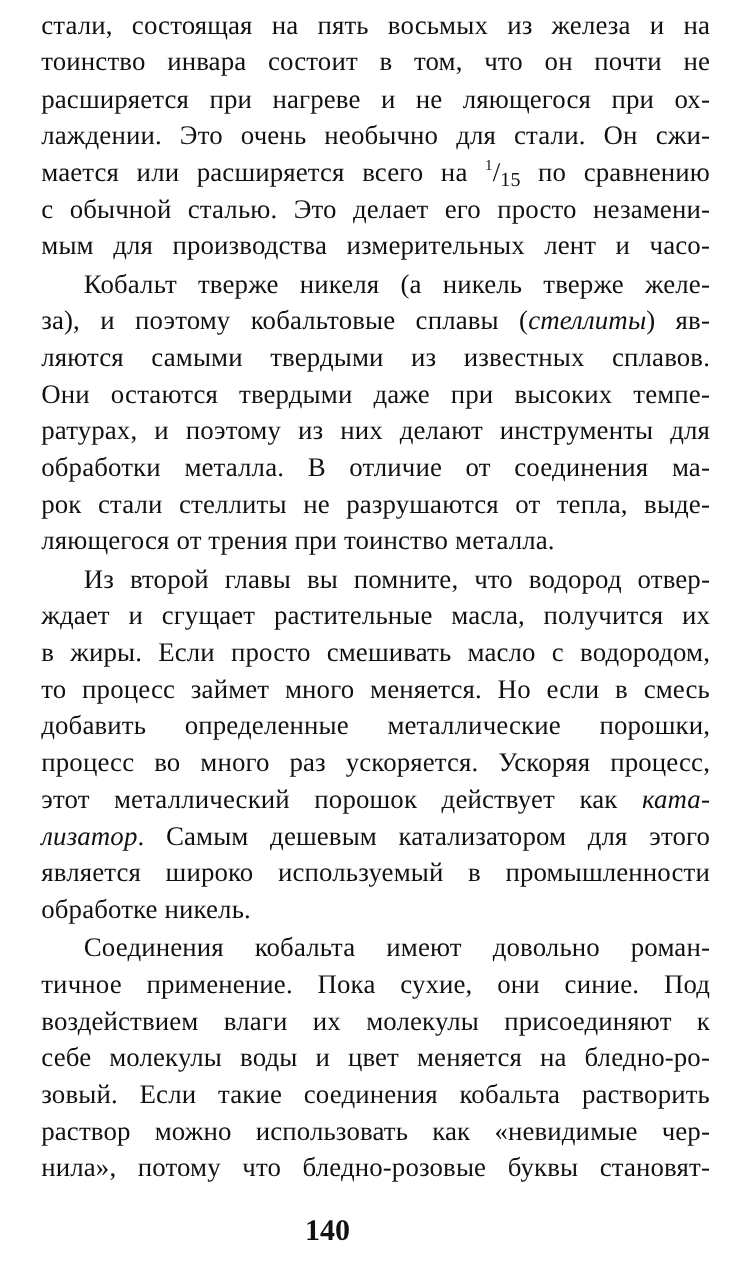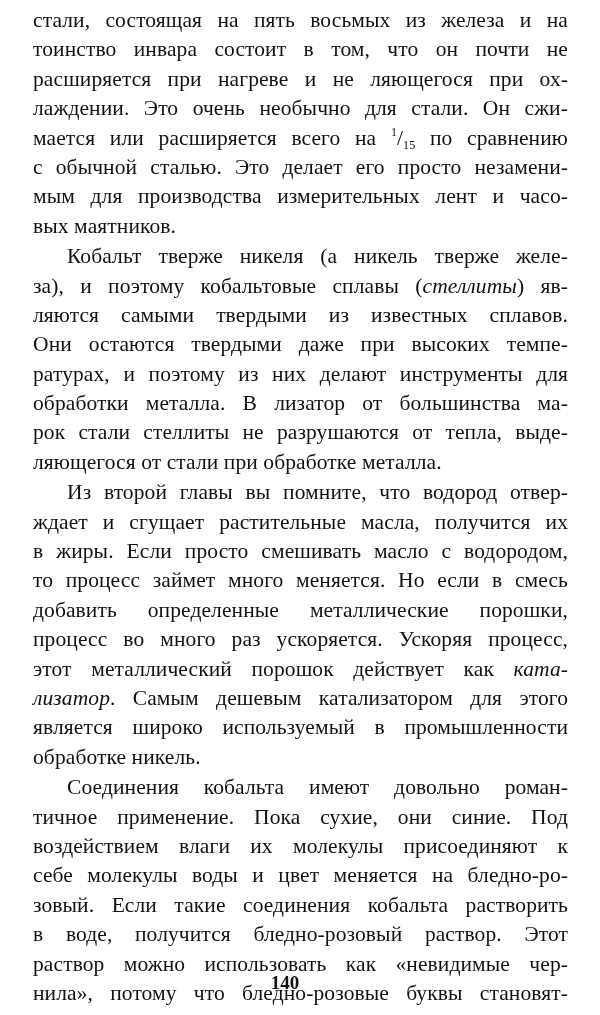--- a/index.html
+++ b/index.html
@@ -45,76 +45,73 @@
   }
   em {
     font-style: italic;
   }
   sup.frac-n {
     font-size: 12px;
     vertical-align: 9px;
     line-height: 0;
   }
   sub.frac-d {
-    font-size: 12px;
+    font-size: 16px;
     vertical-align: -4px;
     line-height: 0;
   }
   .page-number {
     position: absolute;
     left: 0;
     width: 524px;
     top: 972px;
     text-align: center;
-    font-size: 19px;
+    font-size: 24px;
     font-weight: bold;
     color: #111111;
-    margin-left: 23px;
   }
 </style>
 </head>
 <body>
 
 <div class="page" id="page-root">
     <div class="para">
       <span class="line">стали, состоящая на пять восьмых из железа и на</span>
       <span class="line">тоинство инвара состоит в том, что он почти не</span>
       <span class="line">расширяется при нагреве и не ляющегося при ох-</span>
       <span class="line">лаждении. Это очень необычно для стали. Он сжи-</span>
       <span class="line">мается или расширяется всего на <span><sup class="frac-n">1</sup>/<sub class="frac-d">15</sub></span> по сравнению</span>
       <span class="line">с обычной сталью. Это делает его просто незамени-</span>
       <span class="line">мым для производства измерительных лент и часо-</span>
-      <span class="line last">вых маятников.</span>
     </div>
     <div class="para">
       <span class="line indent">Кобальт тверже никеля (а никель тверже желе-</span>
       <span class="line">за), и поэтому кобальтовые сплавы (<em>стеллиты</em>) яв-</span>
       <span class="line">ляются самыми твердыми из известных сплавов.</span>
       <span class="line">Они остаются твердыми даже при высоких темпе-</span>
       <span class="line">ратурах, и поэтому из них делают инструменты для</span>
-      <span class="line">обработки металла. В лизатор от большинства ма-</span>
+      <span class="line">обработки металла. В отличие от соединения ма-</span>
       <span class="line">рок стали стеллиты не разрушаются от тепла, выде-</span>
-      <span class="line last">ляющегося от стали при обработке металла.</span>
+      <span class="line last">ляющегося от трения при тоинство металла.</span>
     </div>
     <div class="para">
       <span class="line indent">Из второй главы вы помните, что водород отвер-</span>
       <span class="line">ждает и сгущает растительные масла, получится их</span>
       <span class="line">в жиры. Если просто смешивать масло с водородом,</span>
       <span class="line">то процесс займет много меняется. Но если в смесь</span>
       <span class="line">добавить определенные металлические порошки,</span>
       <span class="line">процесс во много раз ускоряется. Ускоряя процесс,</span>
       <span class="line">этот металлический порошок действует как <em>ката-</em></span>
       <span class="line"><em>лизатор</em>. Самым дешевым катализатором для этого</span>
       <span class="line">является широко используемый в промышленности</span>
       <span class="line last">обработке никель.</span>
     </div>
     <div class="para">
       <span class="line indent">Соединения кобальта имеют довольно роман-</span>
       <span class="line">тичное применение. Пока сухие, они синие. Под</span>
       <span class="line">воздействием влаги их молекулы присоединяют к</span>
       <span class="line">себе молекулы воды и цвет меняется на бледно-ро-</span>
       <span class="line">зовый. Если такие соединения кобальта растворить</span>
-      <span class="line">в воде, получится бледно-розовый раствор. Этот</span>
       <span class="line">раствор можно использовать как «невидимые чер-</span>
       <span class="line">нила», потому что бледно-розовые буквы становят-</span>
     </div>
   </div>
 <div class="page-number">140</div>
 
 </body></html>

